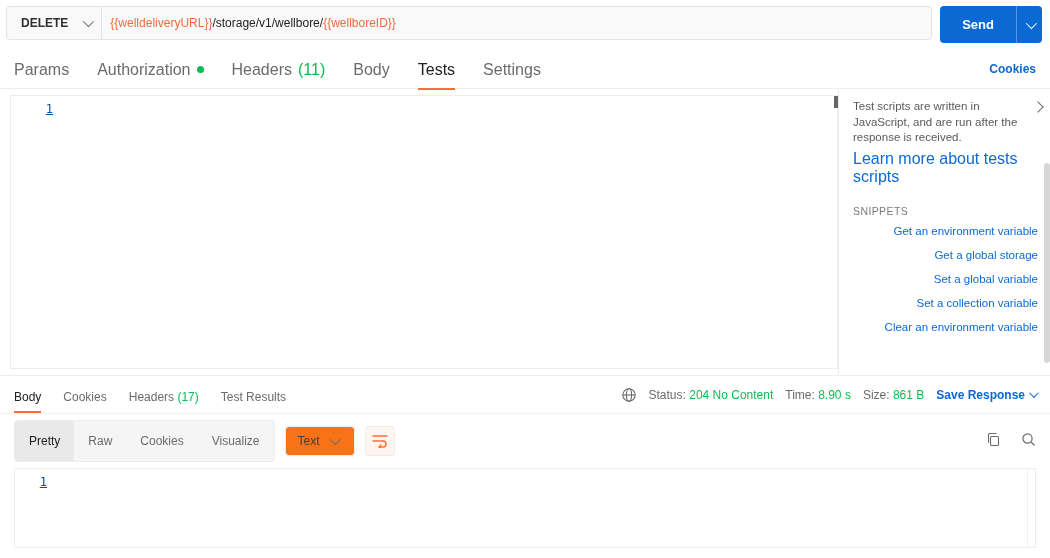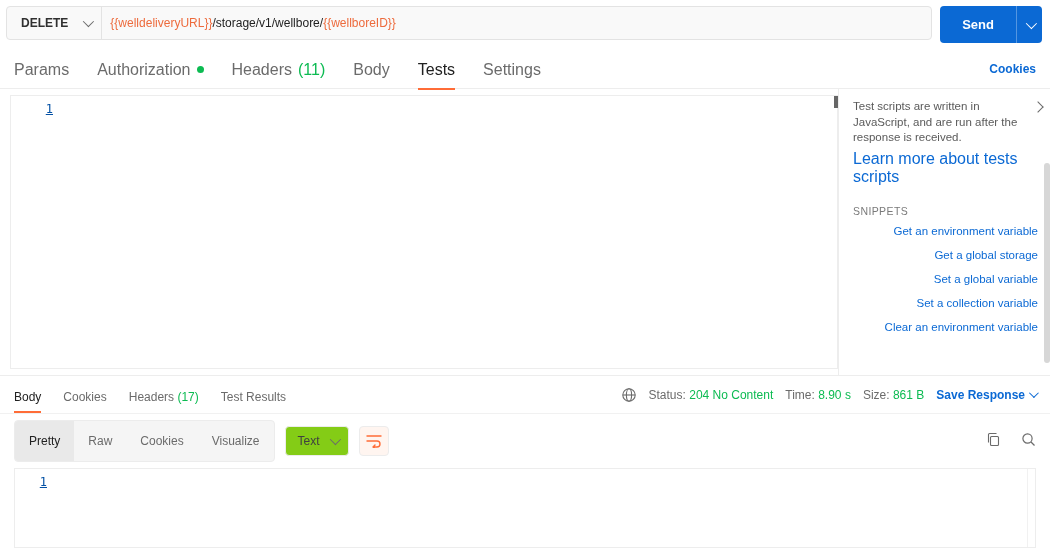--- a/index.html
+++ b/index.html
@@ -266,24 +266,24 @@
     border: none;
     background: transparent;
   }
   .seg-btn.active { background: #e9e9e9; color: #212121;}
   .select-pill {
     display: inline-flex;
     align-items: center;
     gap: 10px;
     border: 1px solid #ececec;
     border-radius: 4px;
-    padding: 7px 10px 7px 12px;
+    padding: 7px 16px 7px 12px;
     font-size: 12px;
     color: #404040;
-    background: #84cc16;
+    background: #f97316;
     cursor: pointer;
   }
   .wrap-btn {
     width: 30px; height: 30px;
     border: 1px solid #ececec;
     border-radius: 4px;
     background: #fff5f0;
     display:flex; align-items:center; justify-content:center;
     cursor:pointer;
   }

